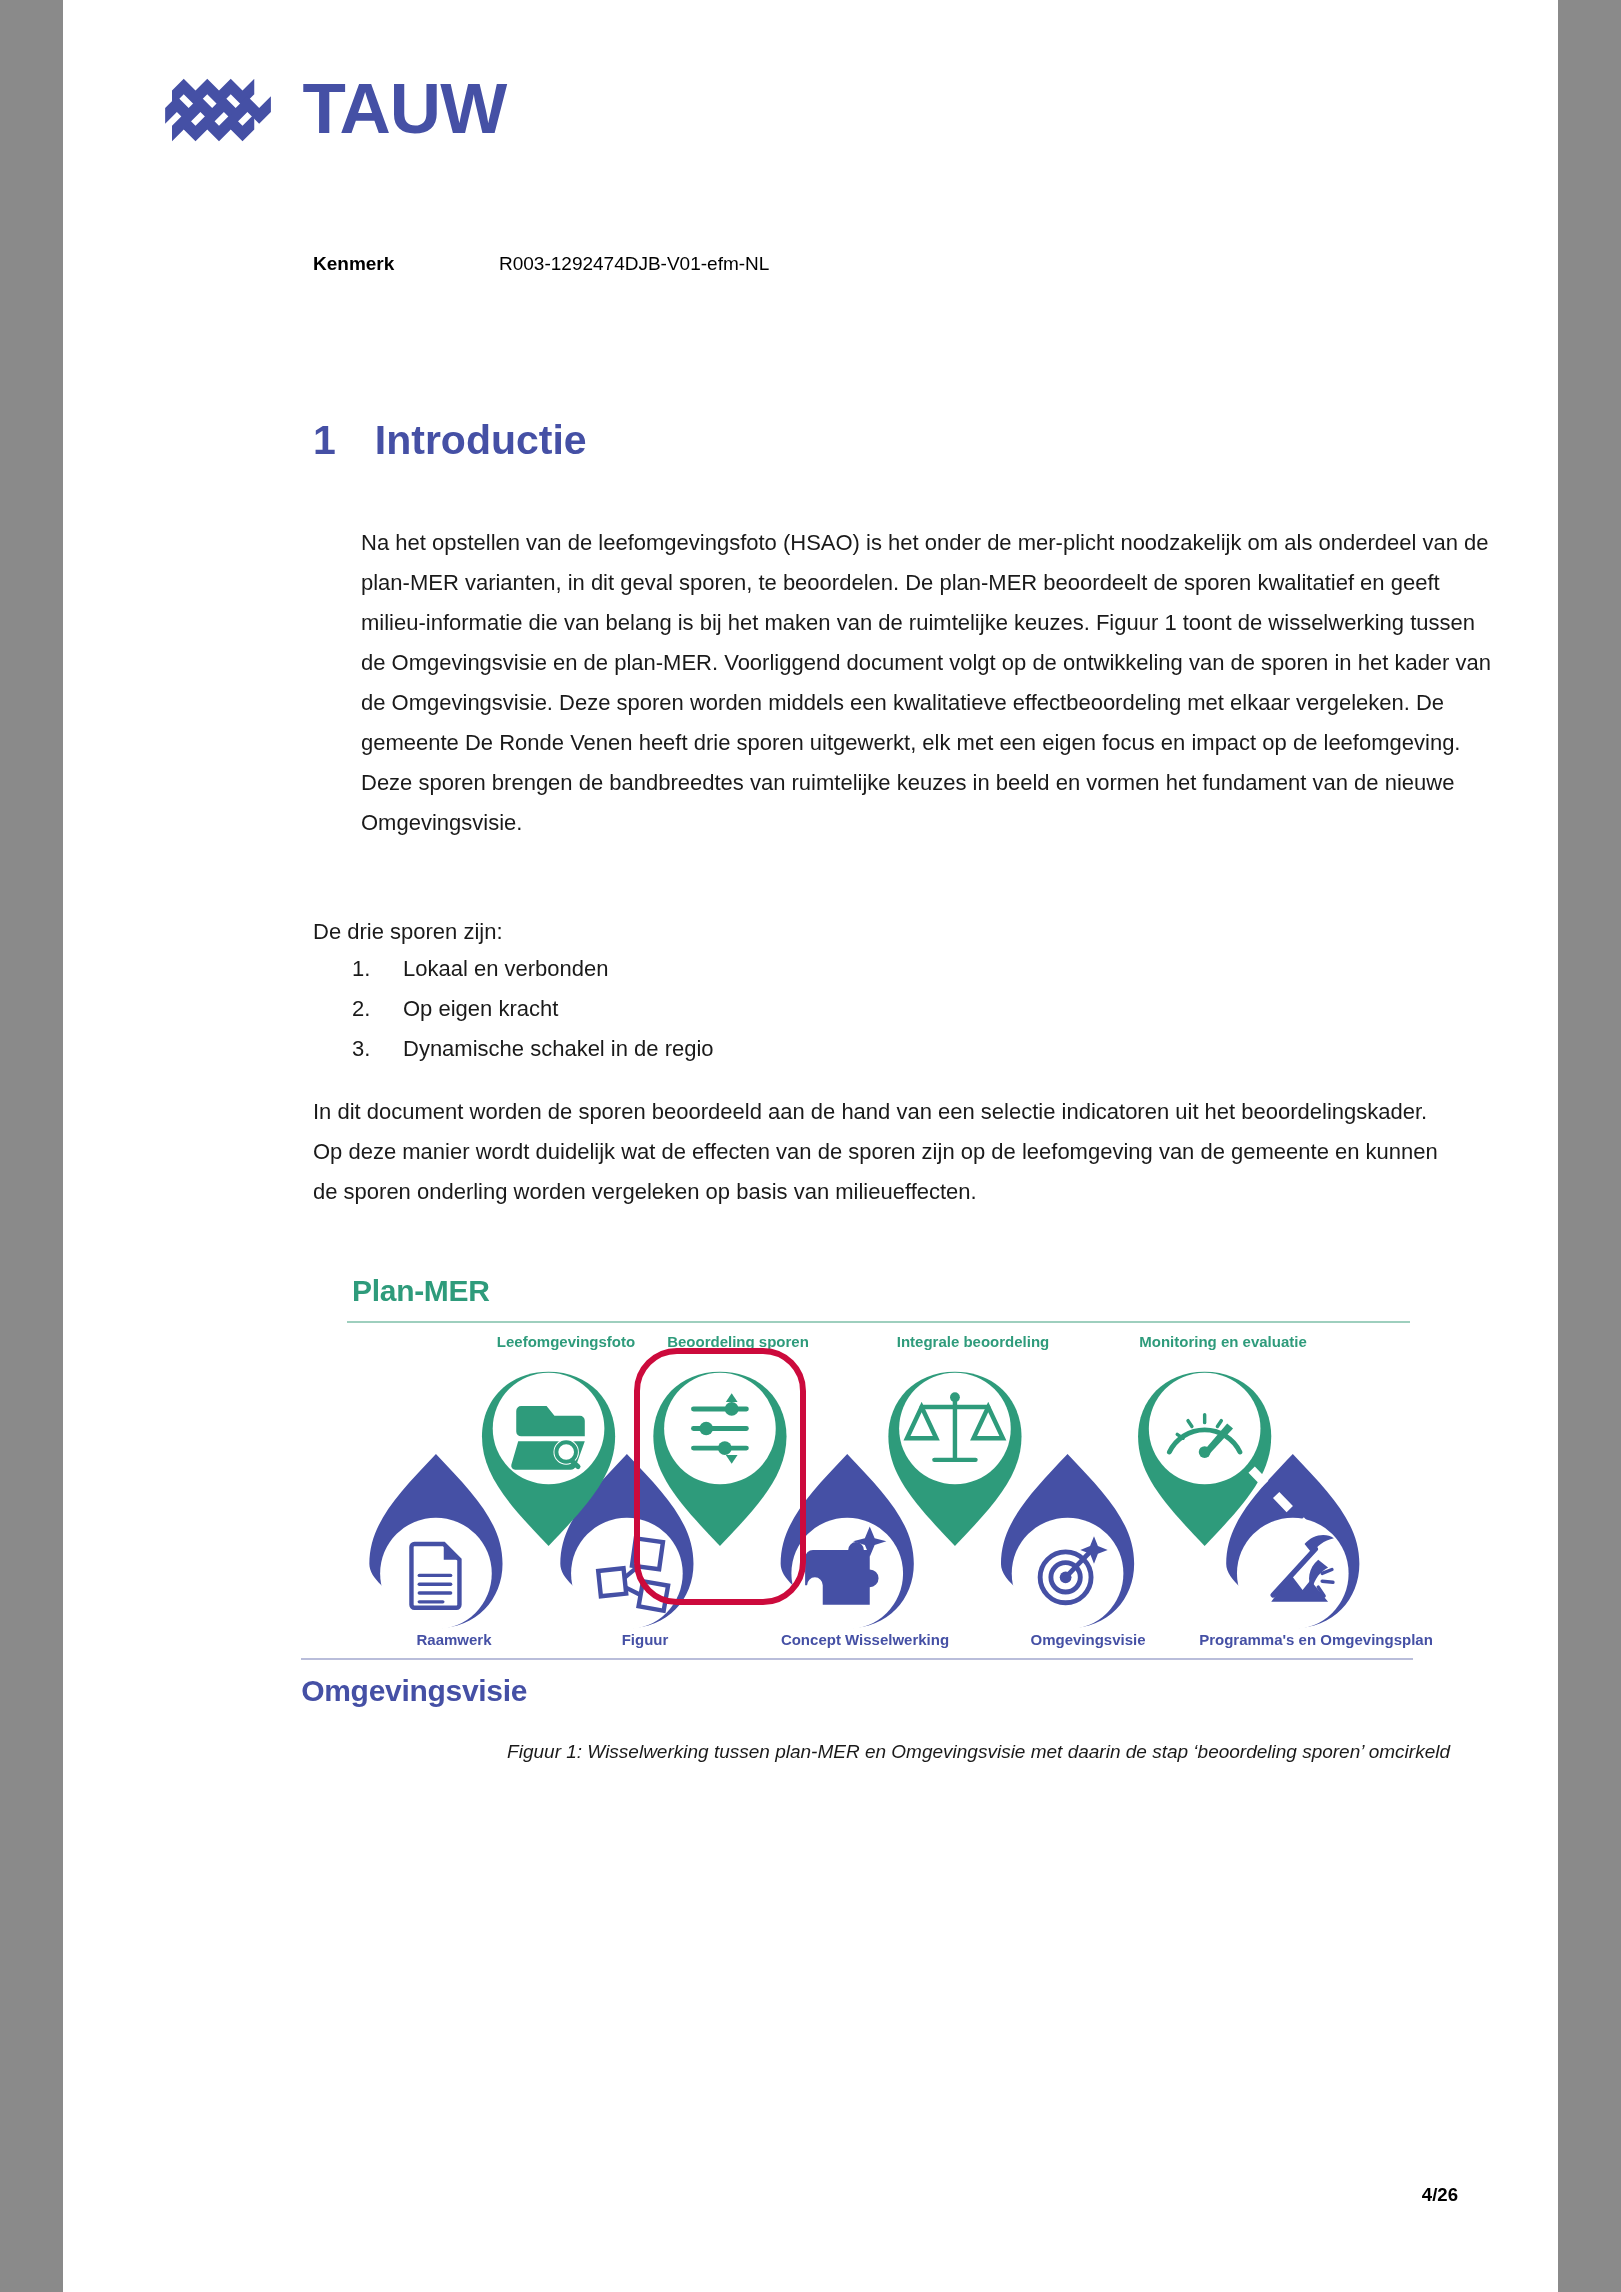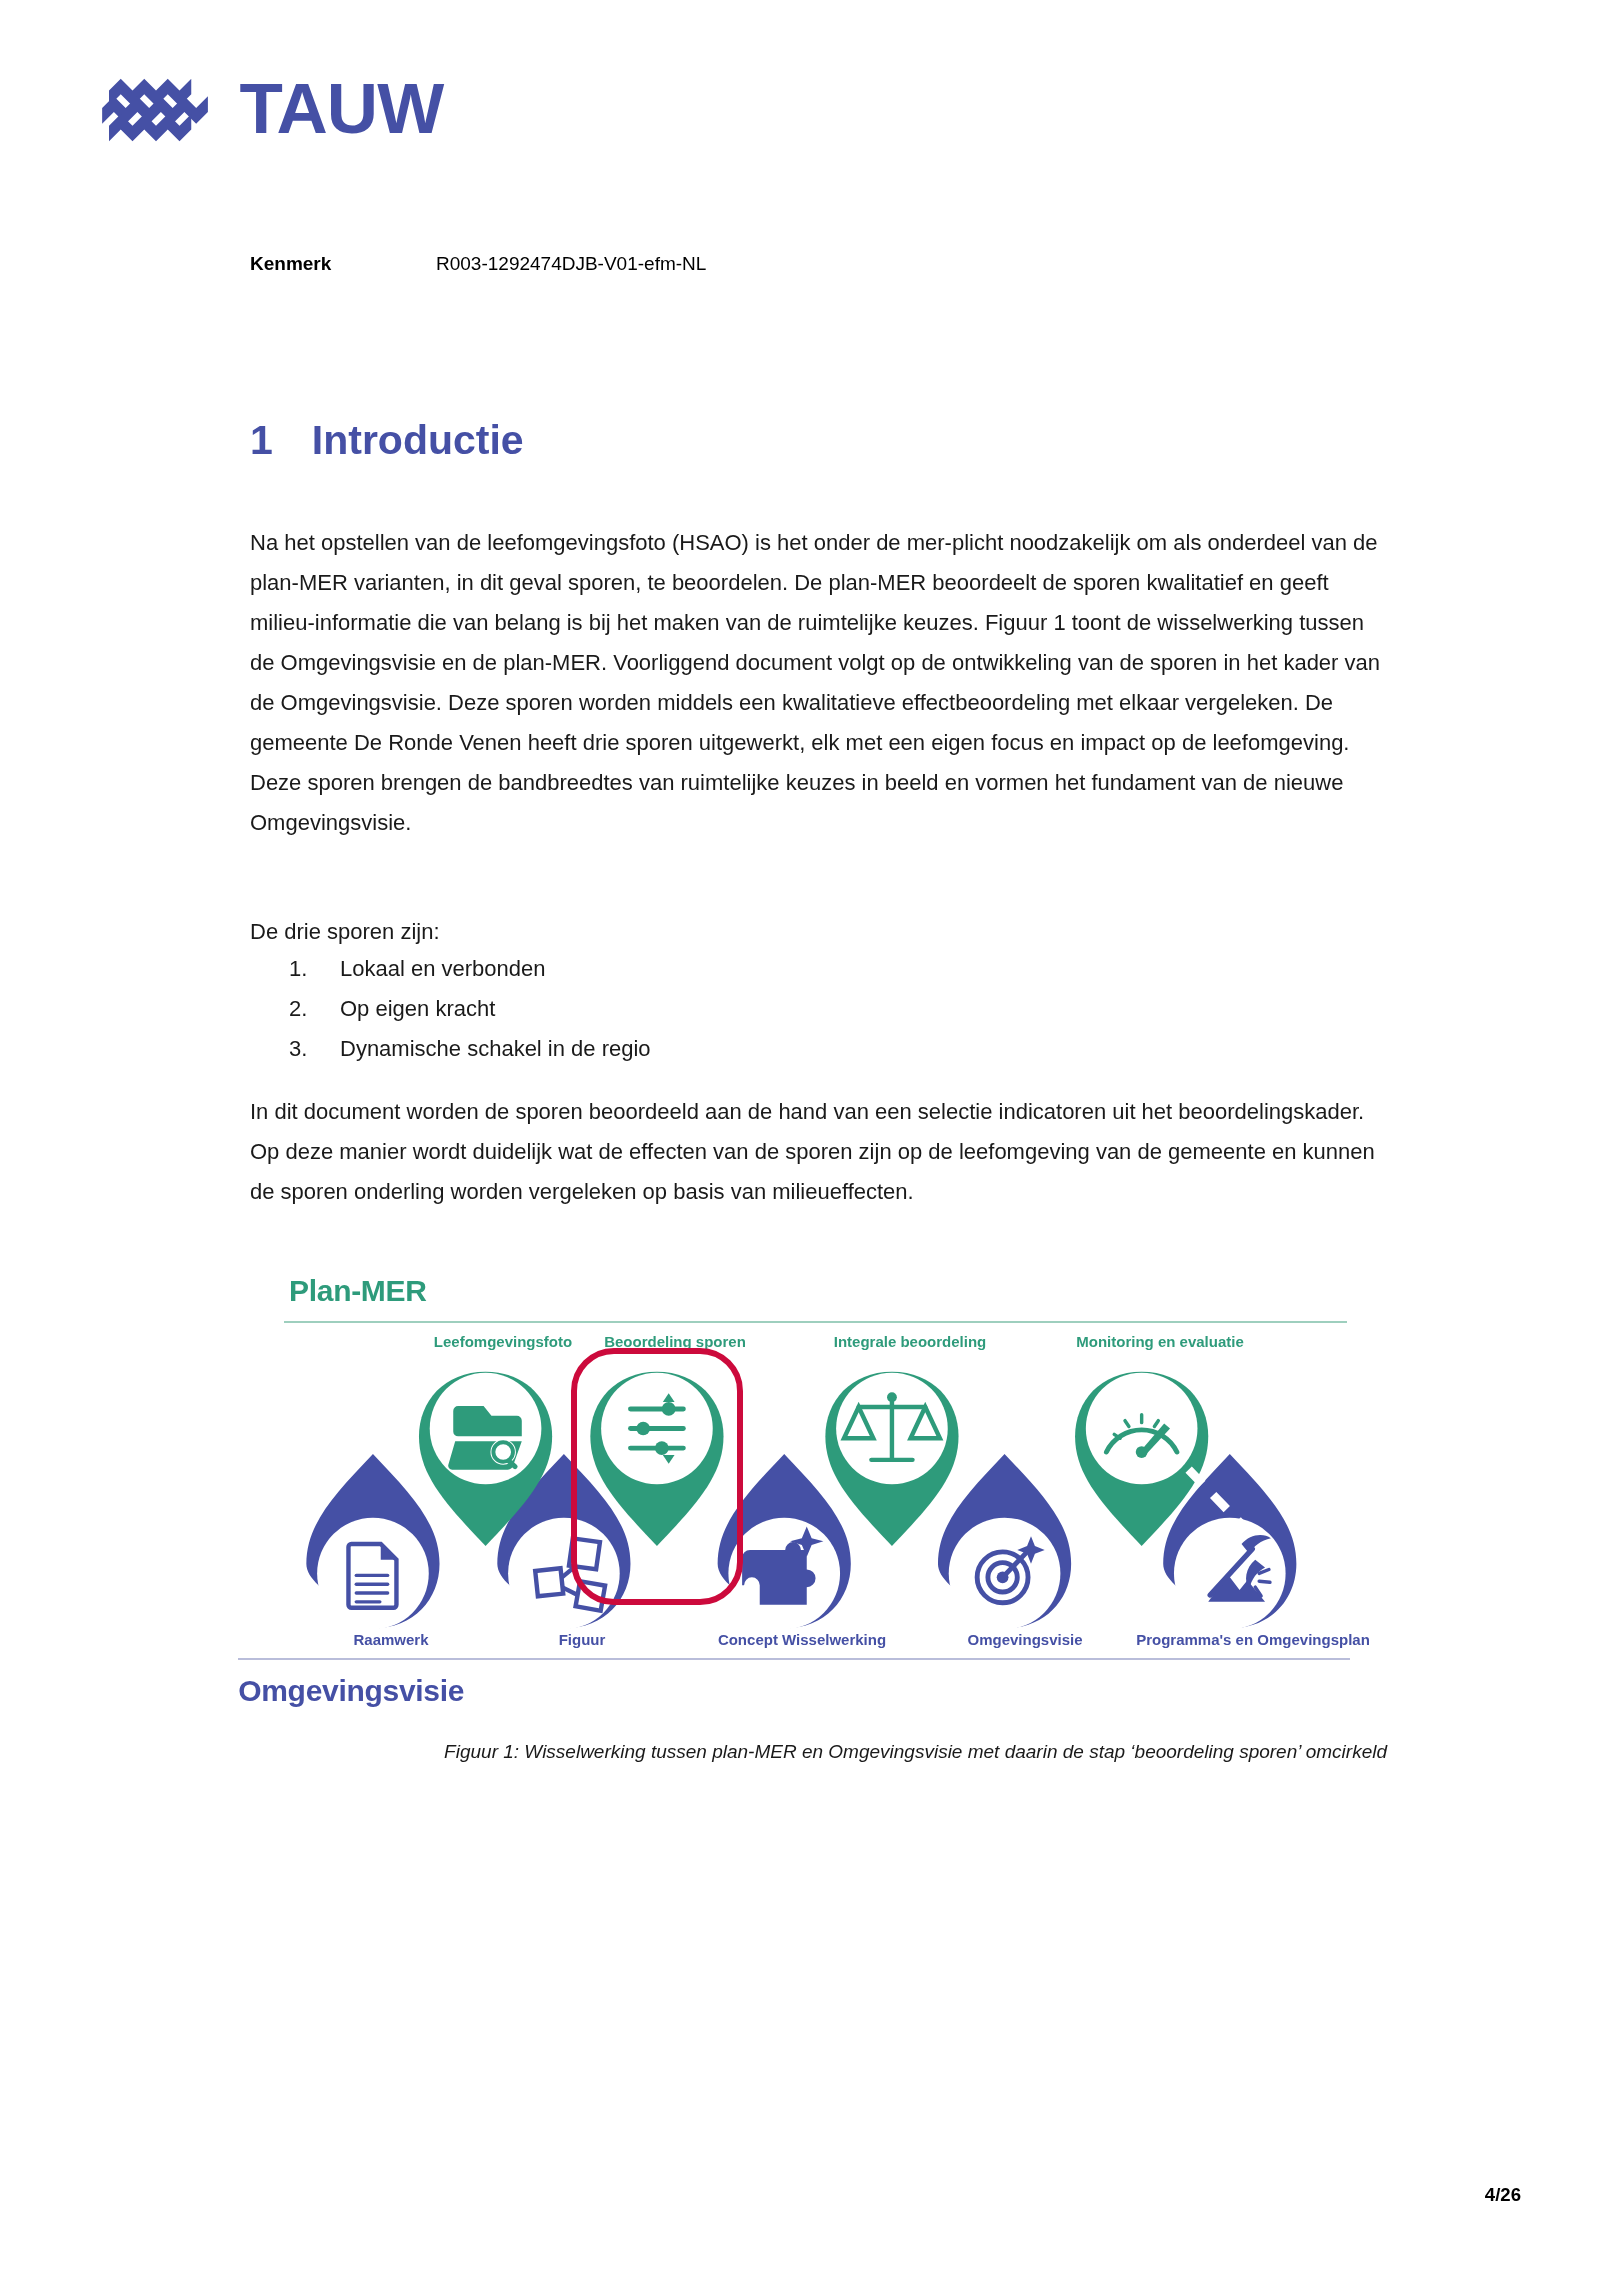--- a/index.html
+++ b/index.html
@@ -1,19 +1,19 @@
 <!DOCTYPE html>
 <html><head>
 <meta charset="utf-8">
 <style>
   html,body{margin:0;padding:0;background:#8a8a8a;}
   body{font-family:"Liberation Sans",sans-serif;}
   .page{
     position:relative;
-    width:1621px;height:2293px;
+    width:1495px;height:2293px;
     background:#ffffff;
     margin:0 auto;
     overflow:hidden;
   }
 
   
   .logo{position:absolute;left:98px;top:61px;display:flex;align-items:center;gap:25.5px;}
   .logo-mark{width:116px;height:94px;}
   .logo-word{
     font-size:71px;font-weight:bold;letter-spacing:-1px;
@@ -30,21 +30,21 @@
     color:#4550a5;font-size:41px;font-weight:bold;
     display:flex;gap:39px;line-height:1;
   }
 
   
   .body-block{
     position:absolute;left:250px;width:1132px;
     font-size:22px;color:#1a1a1a;line-height:40px;
     text-align:left;
   }
-  #para1{top:523px;}
+  #para1{top:523px;margin-left:48px;}
   #intro-list-lead{top:912px;}
   .num-list{margin:0;padding:0;list-style:none;position:absolute;left:289px;top:949px;width:784px;}
   .num-list li{
     font-size:22px;color:#1a1a1a;line-height:40px;
     display:flex;
   }
   .num-list li .n{width:51px;display:inline-block;}
   #para2{top:1092px;}
 
   

